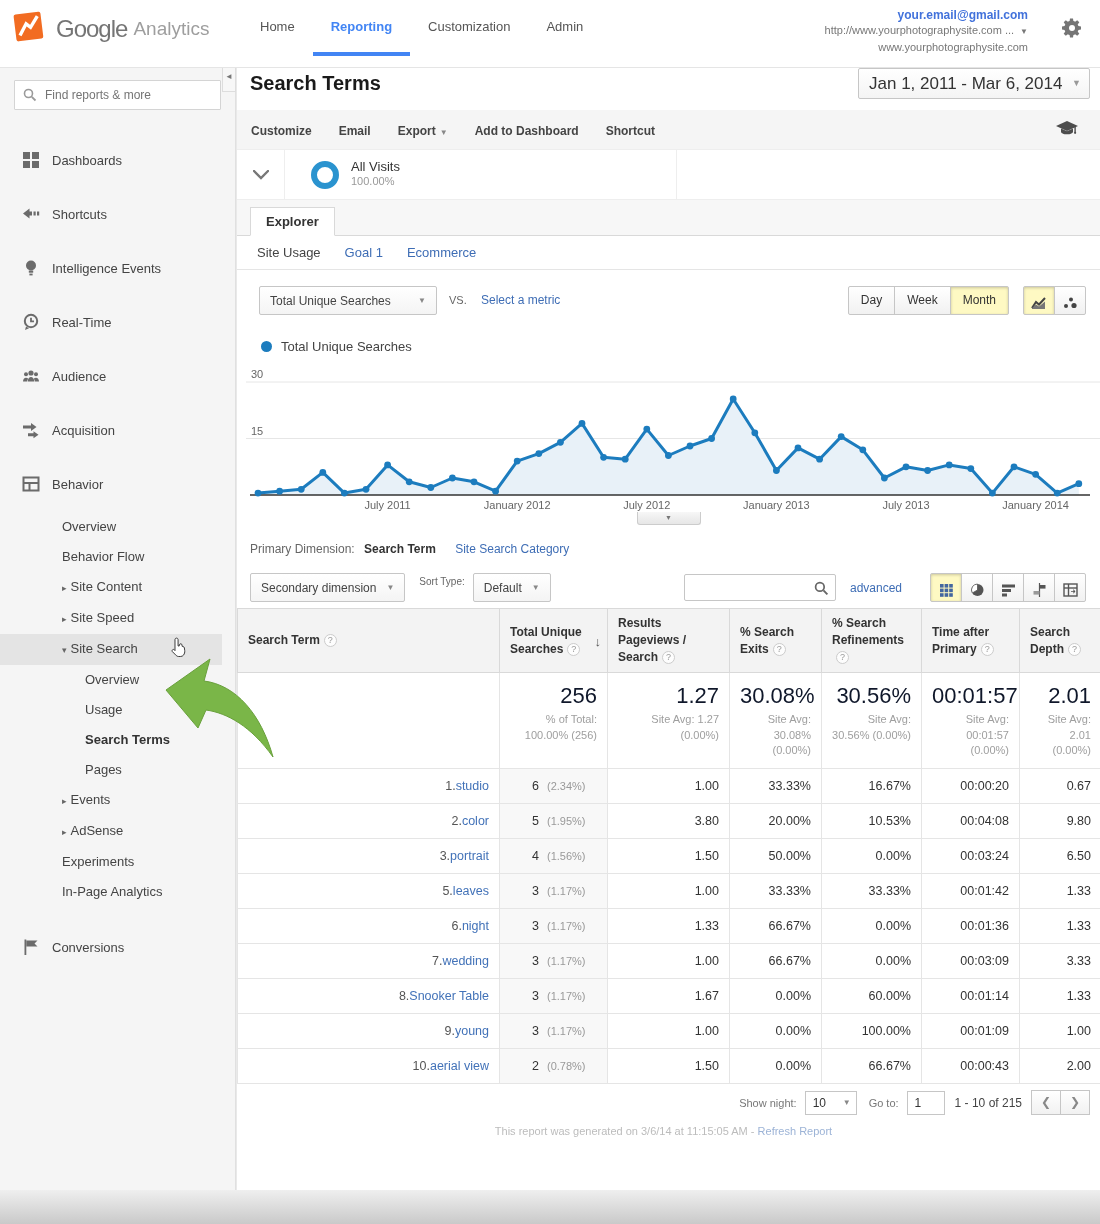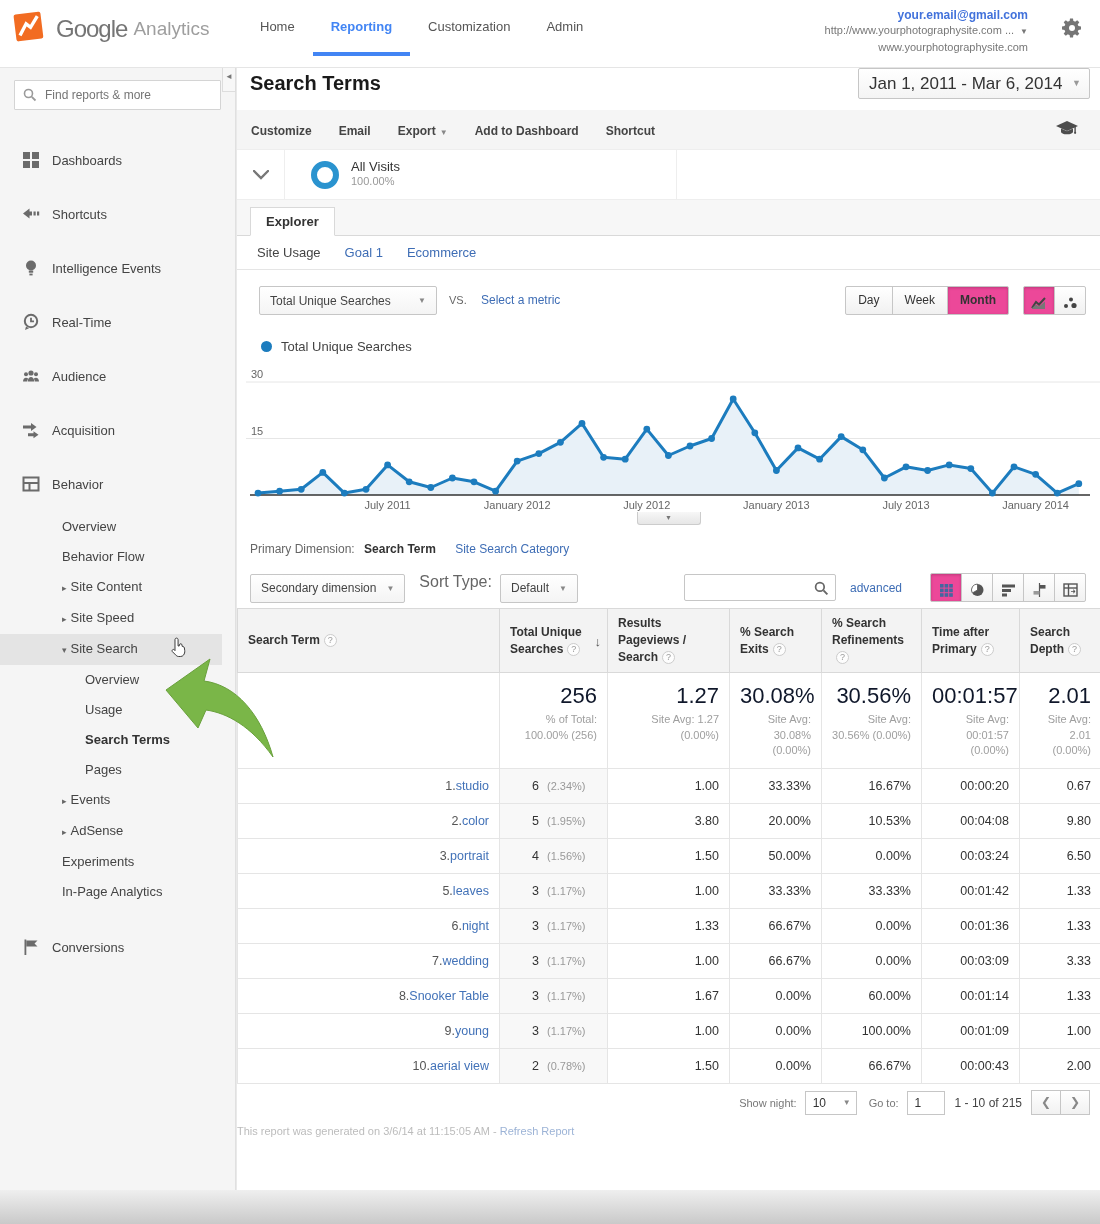--- a/index.html
+++ b/index.html
@@ -60,36 +60,36 @@
   .dd-btn{display:inline-flex;align-items:center;height:29px;border:1px solid #c6c6c6;border-radius:2px;background:linear-gradient(#fff,#f4f4f4);font-size:12px;color:#444;padding:0 10px;cursor:pointer}
   .dd-btn .caret{font-size:8px;color:#888;margin-left:10px}
   .metric-dd{position:absolute;left:22px;top:16px;width:178px;justify-content:space-between}
   .vs-lab{position:absolute;left:212px;top:24px;font-size:11px;color:#666;text-transform:uppercase}
   .sel-metric{position:absolute;left:244px;top:23px;font-size:12px;color:#3e6db5;cursor:pointer}
   .right-ctrls{position:absolute;right:14px;top:16px;display:flex;align-items:center}
   .btn-group{display:inline-flex}
   .gbtn{height:29px;line-height:27px;padding:0 12px;font-size:12px;color:#333;background:linear-gradient(#fff,#f1f1f1);border:1px solid #c6c6c6;margin-left:-1px;cursor:pointer}
   .gbtn:first-child{margin-left:0;border-radius:2px 0 0 2px}
   .gbtn:last-child{border-radius:0 2px 2px 0}
-  .gbtn.active{background:#ec4899;box-shadow:inset 0 1px 3px rgba(0,0,0,.2);font-weight:bold}
+  .gbtn.active{background:#fef9c3;box-shadow:inset 0 1px 3px rgba(0,0,0,.2);font-weight:normal}
   .icon-btn{width:32px;padding:0;text-align:center}
   .icon-btn svg{vertical-align:middle;margin-top:5px}
   .legend-row{height:32px;display:flex;align-items:center;padding-left:24px}
   .legend-dot{width:11px;height:11px;border-radius:50%;margin-right:9px}
   .legend-lab{font-size:13px;color:#444}
   .chart-wrap{position:relative;height:150px}
   .chart-collapse-row{height:20px;position:relative}
   .chart-collapse{position:absolute;left:50%;top:0;margin-left:-32px;width:64px;height:13px;border:1px solid #ccc;border-top:none;border-radius:0 0 3px 3px;background:linear-gradient(#f7f7f7,#e6e6e6);text-align:center;font-size:7px;color:#777;line-height:11px;cursor:pointer}
   .primary-row{height:34px;padding:10px 0 0 13px;font-size:12px}
   .pd-label{color:#666}
   .pd-sel{font-weight:bold;color:#333;margin-left:6px;cursor:pointer}
   .pd-link{color:#3e6db5;margin-left:16px;cursor:pointer}
   .ttoolbar{position:relative;height:42px}
   .tt-left{position:absolute;left:13px;top:7px;display:flex;align-items:center}
-  .tt-lab{font-size:16px;color:#666;margin:0 8px 12px 14px}
+  .tt-lab{font-size:10px;color:#666;margin:0 8px 12px 14px}
   .tt-right{position:absolute;right:14px;top:7px;display:flex;align-items:center}
   .searchbox{width:152px;height:27px;border:1px solid #c6c6c6;border-radius:2px;position:relative;background:#fff;margin-right:14px}
   .searchbox input{position:absolute;left:5px;top:1px;width:118px;height:23px;border:0;outline:none;font-size:12px;font-family:inherit}
   .searchbox .mag{position:absolute;right:6px;top:6px;cursor:pointer}
   .adv-link{font-size:12px;color:#3e6db5;margin-right:28px;cursor:pointer}
   
   table{width:100%;border-collapse:collapse;table-layout:fixed;background:#fff}
   th,td{border:1px solid #e5e5e5;overflow:hidden}
   thead th{height:62px;background:#f3f3f3;border-color:#d9d9d9;font-size:12px;font-weight:bold;color:#333;text-align:left;padding:6px 8px 6px 10px;vertical-align:middle;position:relative;cursor:pointer;line-height:17px}
   .qmark{display:inline-block;width:13px;height:13px;border-radius:50%;background:#fdfdfd;border:1px solid #ccc;color:#999;font-size:9px;line-height:11px;text-align:center;font-weight:normal;vertical-align:1px;margin-left:4px;cursor:pointer}
@@ -106,21 +106,21 @@
   .pct{display:inline-block;width:50px;color:#999;font-size:11px;text-align:left;margin-left:8px}
   
   .tfoot-row{height:36px;position:relative;background:#fff}
   .tf-ctrls{position:absolute;right:10px;top:6px;display:flex;align-items:center}
   .tf-lab{font-size:11px;color:#777;margin-right:8px}
   .mini-select{width:52px;height:24px;border:1px solid #c6c6c6;background:#fff;font-size:12px;color:#333;line-height:22px;padding-left:7px;position:relative;cursor:pointer;margin-right:12px}
   .mini-select .caret{position:absolute;right:5px;top:0;font-size:8px;color:#888}
   .goto-input{width:38px;height:24px;border:1px solid #c6c6c6;font-size:12px;padding-left:7px;margin-right:10px;font-family:inherit;outline:none;color:#333}
   .range-text{font-size:12px;color:#444;margin-right:10px}
   .pg-btn{width:30px;height:25px;border:1px solid #c6c6c6;background:linear-gradient(#fff,#f1f1f1);color:#888;font-size:12px;text-align:center;line-height:23px;cursor:pointer;margin-left:-1px}
-  .gen-row{height:28px;text-align:left;padding-right:10px;font-size:11px;color:#bcbcbc;line-height:22px}
+  .gen-row{height:28px;text-align:center;padding-right:10px;font-size:11px;color:#bcbcbc;line-height:22px}
   .gen-row a{color:#9cb3d6;text-decoration:none;cursor:pointer}
   .bottom-strip{position:absolute;top:1190px;left:0;width:1100px;height:34px;background:linear-gradient(#efefef,#c9c9c9);z-index:4}
   
   .green-arrow{position:absolute;left:150px;top:652px;z-index:9;pointer-events:none}
   .hand-cursor{position:absolute;left:170px;top:636px;z-index:10;pointer-events:none}
   .help-q{white-space:nowrap}
 </style>
 </head>
 <body>
 

